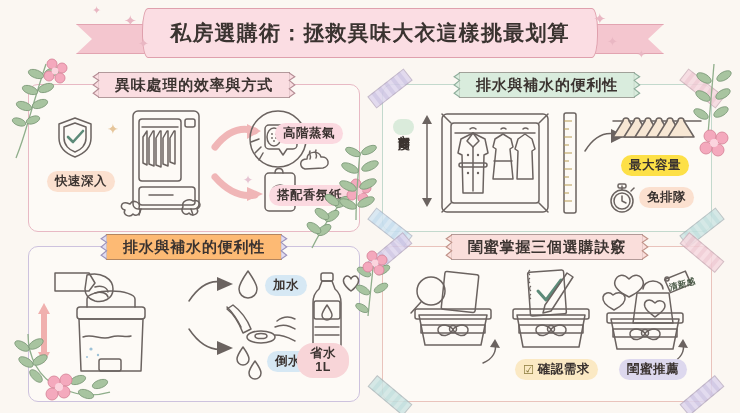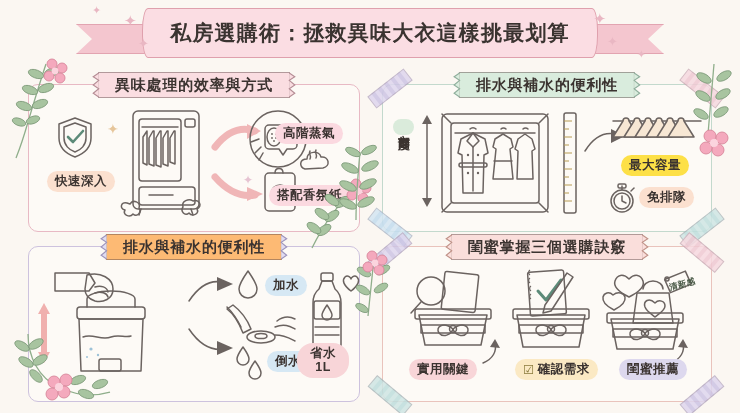--- a/index.html
+++ b/index.html
@@ -495,23 +495,20 @@
     <path class="ink" d="M46 64 c10 -8 18 -2 14 4 c-4 5 -12 2 -14 -4z" fill="#d4cbe9"></path>
     <circle class="ink" cx="46" cy="64" r="3.5" fill="#ece7f6"></circle>
   </svg>
   <svg style="left:284px; top:92px;" width="22" height="26" viewBox="0 0 22 26">
     <path class="ink" d="M4 24 C14 20 18 12 16 4" stroke-width="2"></path>
     <path d="M16 0 L21 9 L11 8 Z" fill="#6b6360"></path>
   </svg>
 
   <div style="position:absolute; left:286px; top:32px; font-size:8.5px; font-weight:bold; color:#4a5a47; transform:rotate(-14deg); letter-spacing:.5px;">清新感</div>
 
-  <div class="pill pill-rose" style="left:26px; top:112px;">
-    <span>實用關鍵</span>
-  </div>
   <div class="pill pill-yell" style="left:132px; top:112px;">
     <span style="color:#8a7a3c;">☑</span>
     <span>確認需求</span>
   </div>
   <div class="pill pill-lav" style="left:236px; top:112px;">
     <span>閨蜜推薦</span>
   </div>
 </div>
 
 <svg class="flower" style="left:0px; top:58px;" width="76" height="110" viewBox="0 0 76 110">

